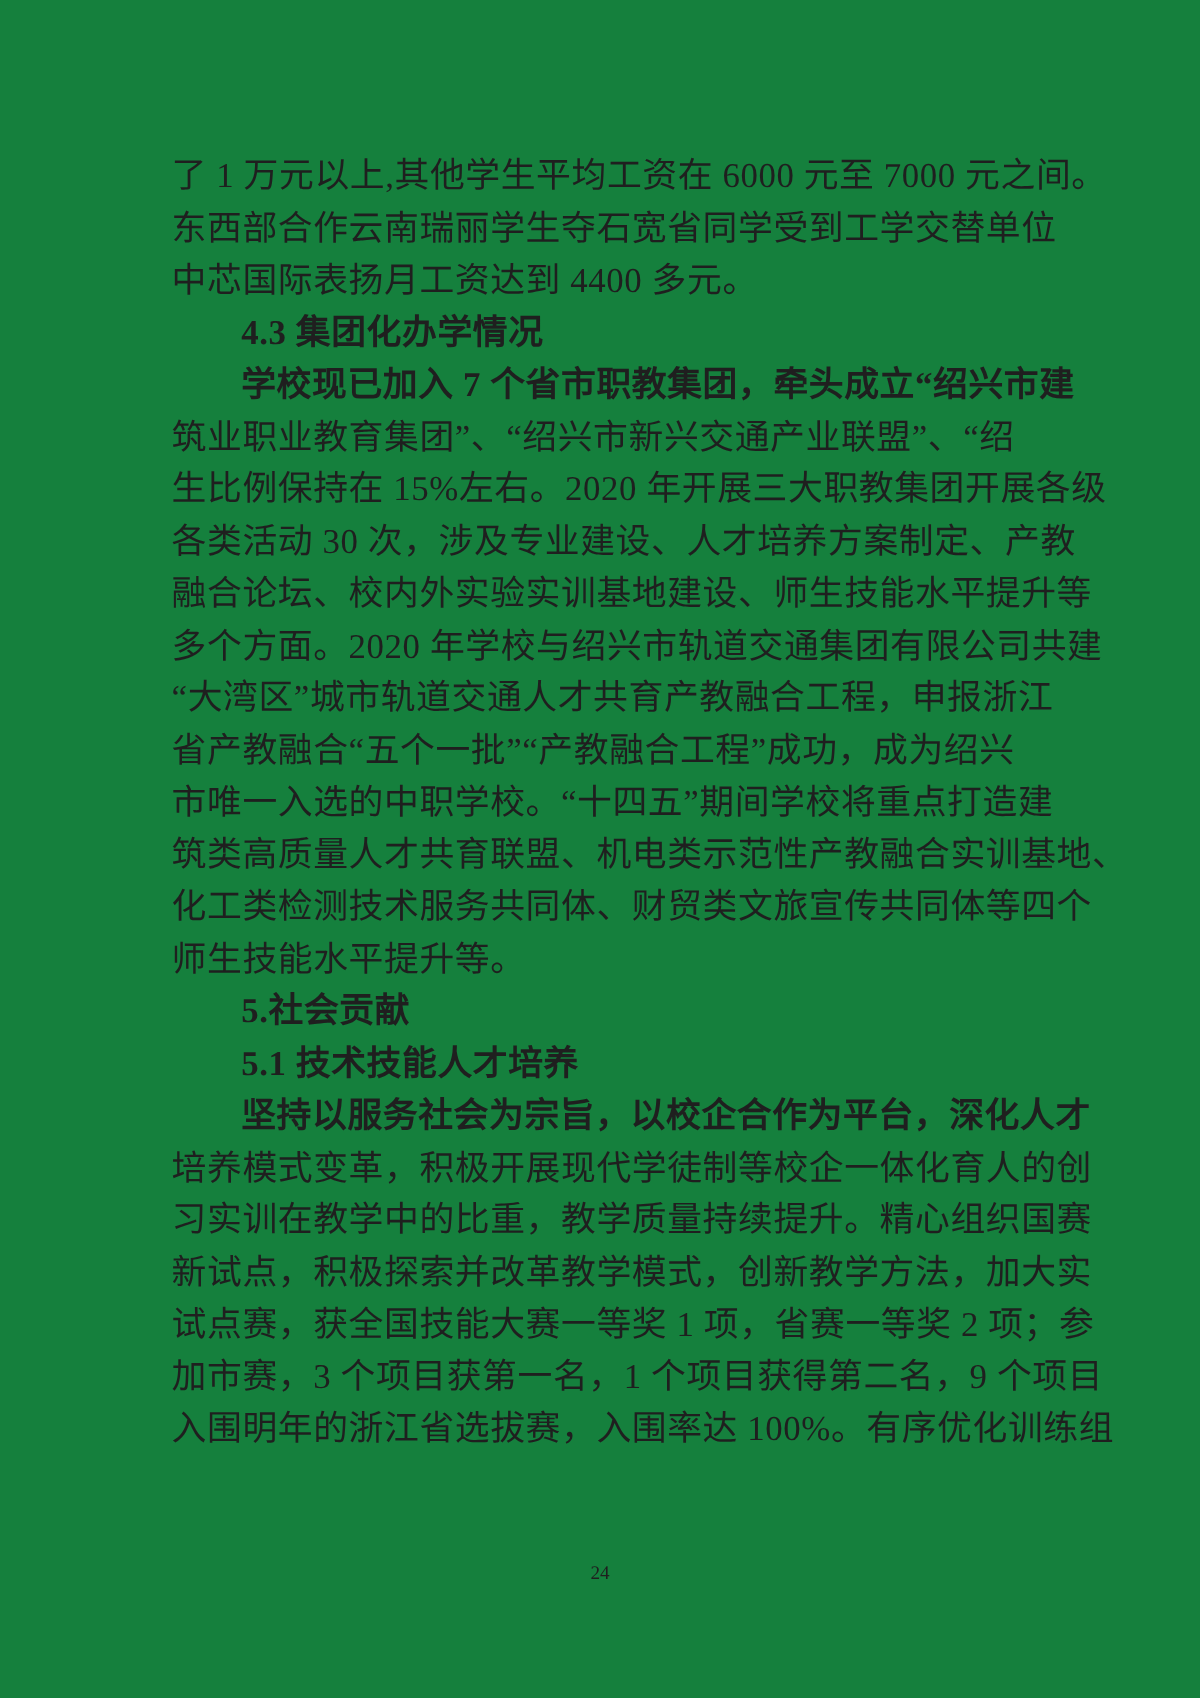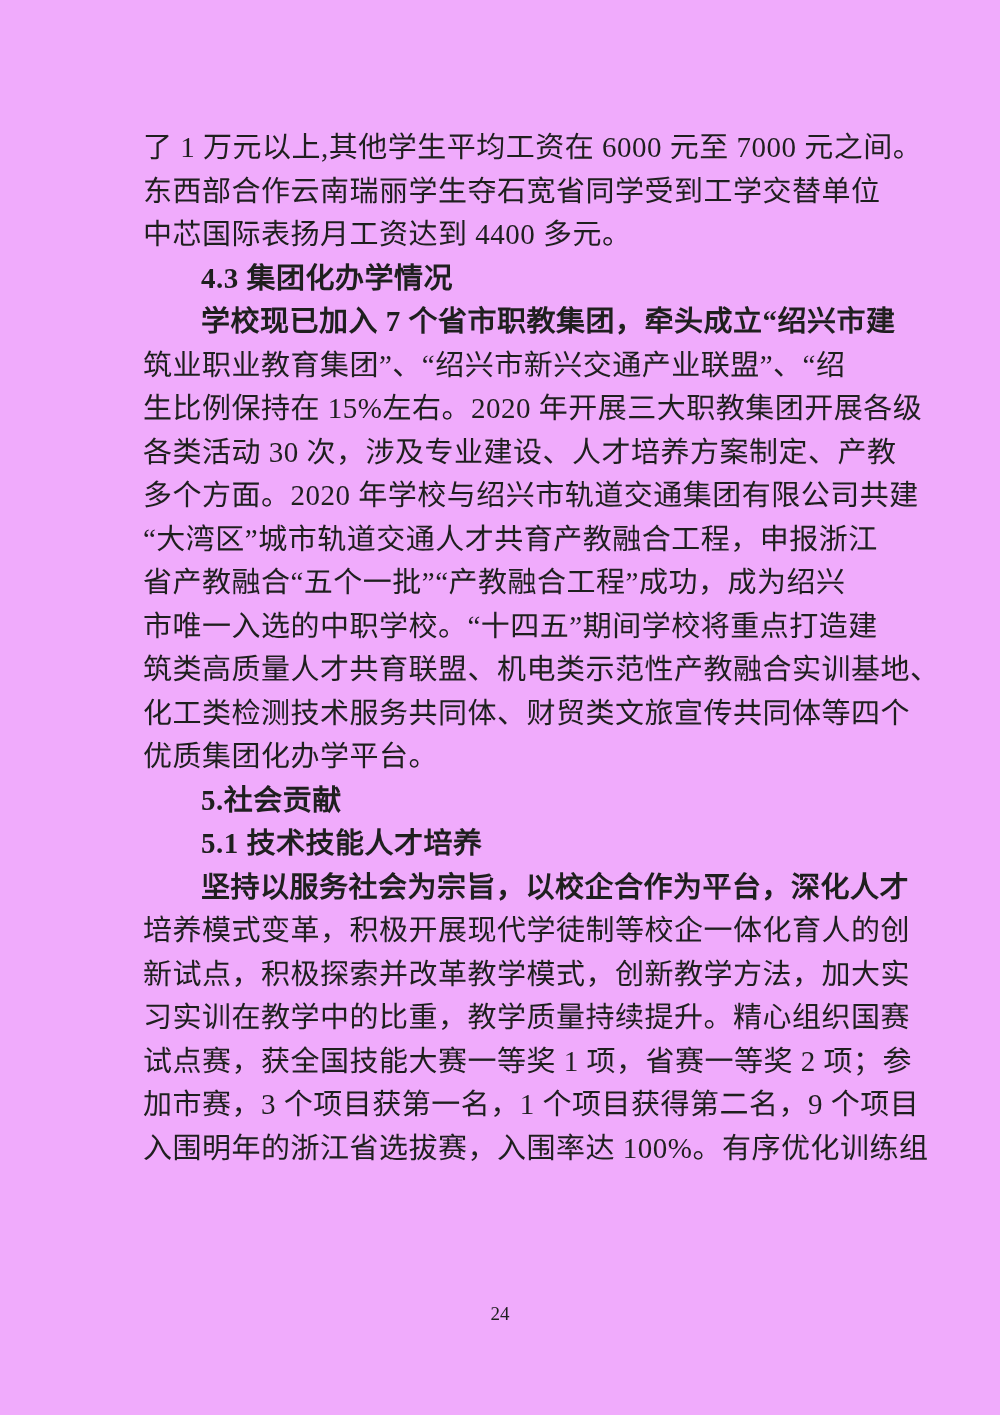--- a/index.html
+++ b/index.html
@@ -6,21 +6,21 @@
   html, body {
     margin: 0;
     padding: 0;
     background: #e8e8e8;
   }
   .page {
     position: relative;
     width: 1000px;
     height: 1415px;
     margin: 0 auto;
-    background: #f0abfc;
+    background: #15803d;
     font-family: "Liberation Serif", "DejaVu Serif", serif;
     color: #1f1f1f;
     overflow: hidden;
   }
   .doc-body {
     position: absolute;
     left: 143px;
     top: 126px;
     width: 714px;
   }
@@ -36,50 +36,51 @@
     font-weight: bold;
   }
   .page-footer {
     position: absolute;
     left: 0;
     top: 1303px;
     width: 100%;
     text-align: center;
   }
   .page-number {
-    font-size: 19px;
+    font-size: 16px;
     color: #1f1f1f;
   }
 </style>
 </head>
 <body>
 
 <div class="page">
   <div class="doc-body" id="doc-body">
       <div class="line">了 1 万元以上,其他学生平均工资在 6000 元至 7000 元之间。</div>
       <div class="line">东西部合作云南瑞丽学生夺石宽省同学受到工学交替单位</div>
       <div class="line">中芯国际表扬月工资达到 4400 多元。</div>
       <div class="line indent">4.3 集团化办学情况</div>
       <div class="line indent">学校现已加入 7 个省市职教集团，牵头成立“绍兴市建</div>
       <div class="line">筑业职业教育集团”、“绍兴市新兴交通产业联盟”、“绍</div>
       <div class="line">生比例保持在 15%左右。2020 年开展三大职教集团开展各级</div>
       <div class="line">各类活动 30 次，涉及专业建设、人才培养方案制定、产教</div>
+      <div class="line">融合论坛、校内外实验实训基地建设、师生技能水平提升等</div>
       <div class="line">多个方面。2020 年学校与绍兴市轨道交通集团有限公司共建</div>
       <div class="line">“大湾区”城市轨道交通人才共育产教融合工程，申报浙江</div>
       <div class="line">省产教融合“五个一批”“产教融合工程”成功，成为绍兴</div>
       <div class="line">市唯一入选的中职学校。“十四五”期间学校将重点打造建</div>
       <div class="line">筑类高质量人才共育联盟、机电类示范性产教融合实训基地、</div>
       <div class="line">化工类检测技术服务共同体、财贸类文旅宣传共同体等四个</div>
-      <div class="line">优质集团化办学平台。</div>
+      <div class="line">师生技能水平提升等。</div>
       <div class="line indent">5.社会贡献</div>
       <div class="line indent">5.1 技术技能人才培养</div>
       <div class="line indent">坚持以服务社会为宗旨，以校企合作为平台，深化人才</div>
       <div class="line">培养模式变革，积极开展现代学徒制等校企一体化育人的创</div>
+      <div class="line">习实训在教学中的比重，教学质量持续提升。精心组织国赛</div>
       <div class="line">新试点，积极探索并改革教学模式，创新教学方法，加大实</div>
-      <div class="line">习实训在教学中的比重，教学质量持续提升。精心组织国赛</div>
       <div class="line">试点赛，获全国技能大赛一等奖 1 项，省赛一等奖 2 项；参</div>
       <div class="line">加市赛，3 个项目获第一名，1 个项目获得第二名，9 个项目</div>
       <div class="line">入围明年的浙江省选拔赛，入围率达 100%。有序优化训练组</div>
     </div>
   <div class="page-footer">
     <span class="page-number">24</span>
   </div>
 </div>
 
 </body></html>

